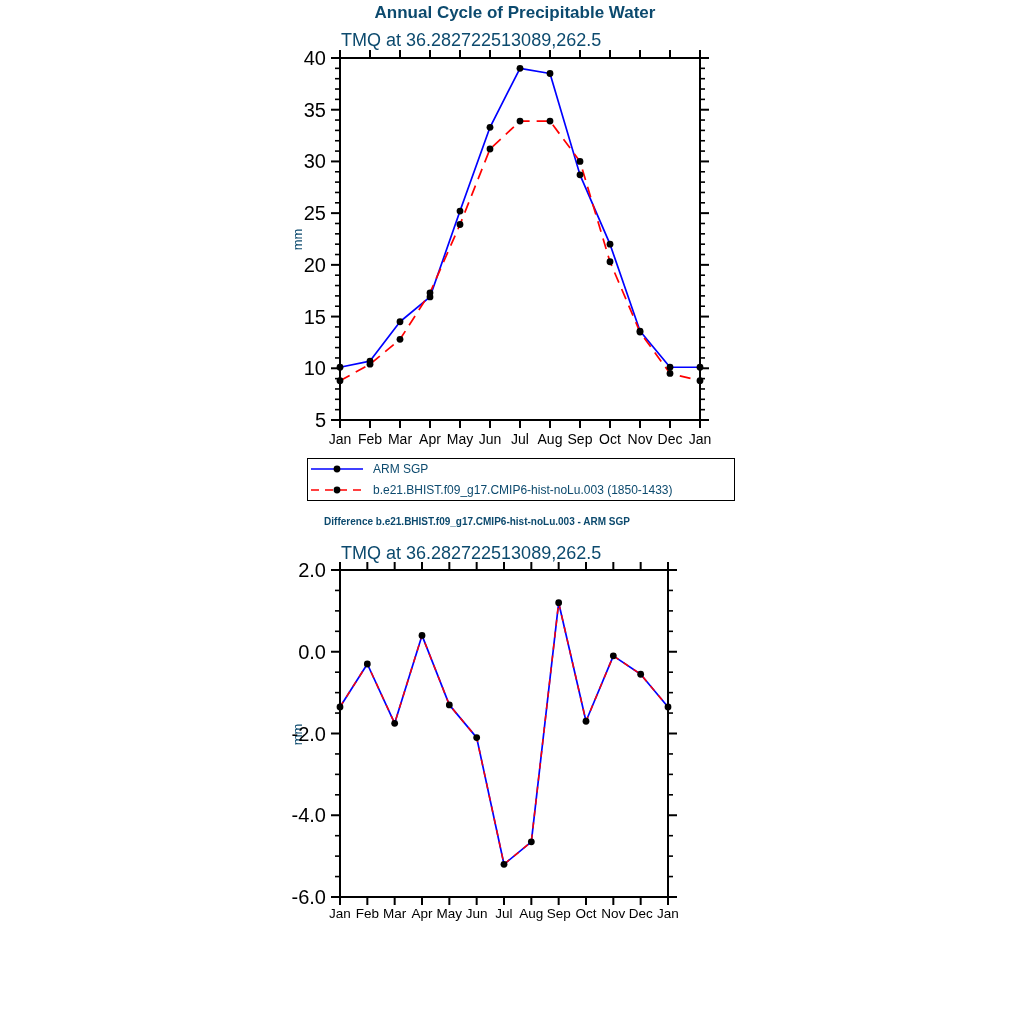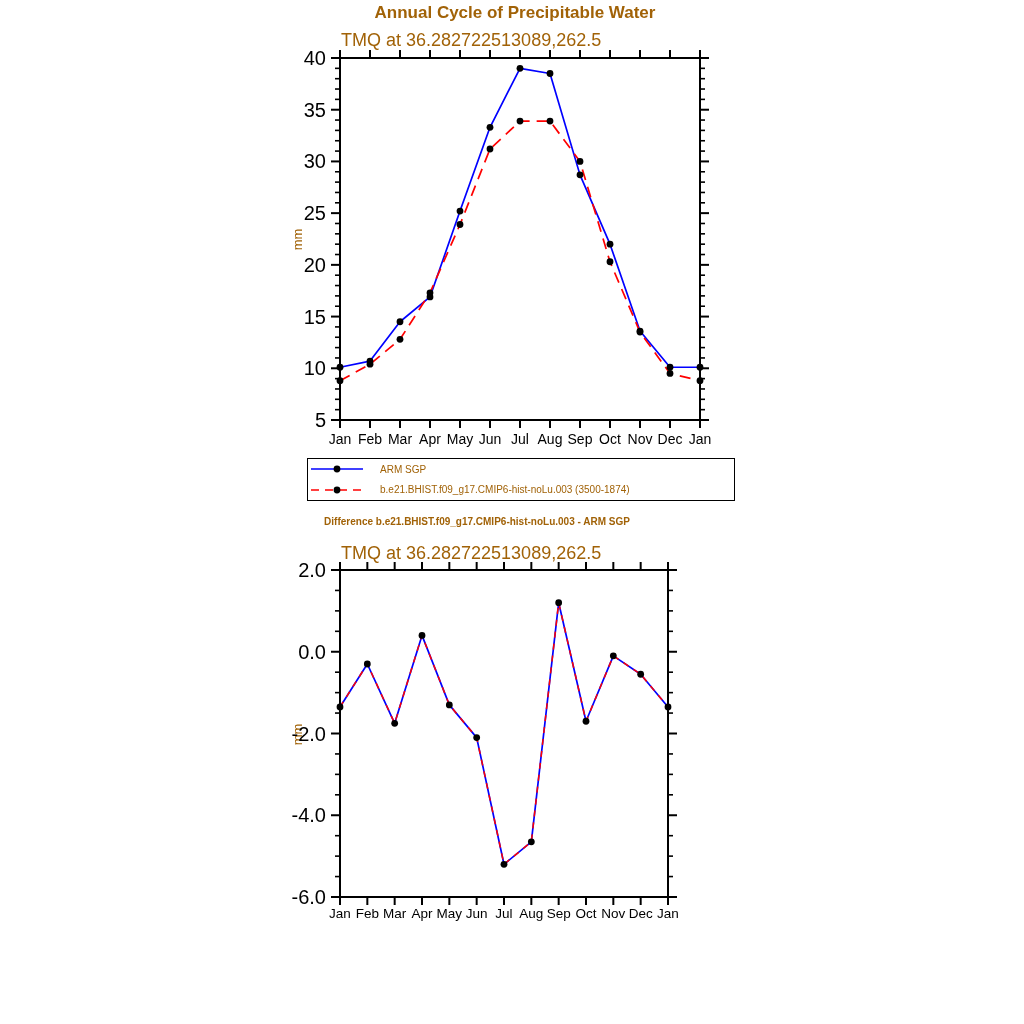--- a/index.html
+++ b/index.html
@@ -1,18 +1,18 @@
 <!DOCTYPE html>
 <html><head>
 <meta charset="utf-8">
 <style>
   html,body { margin:0; padding:0; background:#ffffff; }
   #canvas {
     position:relative; width:1024px; height:1024px; background:#ffffff;
-    font-family:"Liberation Sans","DejaVu Sans",sans-serif; color:#a16207;
+    font-family:"Liberation Sans","DejaVu Sans",sans-serif; color:#0c4a6e;
     overflow:hidden;
   }
   .chart-svg { position:absolute; left:0; top:0; width:1024px; height:1024px; pointer-events:none; }
   .chart-svg text { font-family:"Liberation Sans","DejaVu Sans",sans-serif; fill:#000000; }
   .title { position:absolute; font-weight:bold; text-align:center; white-space:nowrap; }
   .title-top { left:255px; top:3px; width:520px; font-size:17px; }
   .title-bottom { left:217px; top:516px; width:520px; font-size:10px; }
   .subtitle { position:absolute; font-size:18px; white-space:nowrap; }
   .subtitle-top { left:341px; top:30px; }
   .subtitle-bottom { left:341px; top:543px; }
@@ -20,21 +20,21 @@
   .ylab span { transform:rotate(-90deg); font-size:13px; }
   .ylab-top { left:283px; top:209px; }
   .ylab-bottom { left:283px; top:704px; }
   .legend {
     position:absolute; left:307px; top:458px; width:428px; height:43px;
     border:1px solid #000; background:#fff; box-sizing:border-box;
     display:flex; flex-direction:column; justify-content:center; padding-left:2px;
   }
   .legend-row { display:flex; align-items:center; height:21px; }
   .legend-row svg { flex:0 0 auto; }
-  .legend-row span { font-size:10px; white-space:nowrap; margin-left:16px; }
+  .legend-row span { font-size:12px; white-space:nowrap; margin-left:9px; }
 </style>
 </head>
 <body>
 
 <div id="canvas">
 
   <div class="title title-top">Annual Cycle of Precipitable Water</div>
   <div class="subtitle subtitle-top">TMQ at 36.282722513089,262.5</div>
   <div class="ylab ylab-top">
     <span>mm</span>
@@ -216,21 +216,21 @@
           <line x1="1" y1="10" x2="53" y2="10" stroke="#0000ff" stroke-width="1.7"></line>
           <circle cx="27" cy="10" r="3.4" fill="#000000"></circle>
         </svg>
       <span>ARM SGP</span>
     </div>
     <div class="legend-row">
       <svg id="legend-sample-1" width="54" height="20">
           <line x1="1" y1="10" x2="53" y2="10" stroke="#ff0000" stroke-width="1.7" stroke-dasharray="8,6"></line>
           <circle cx="27" cy="10" r="3.4" fill="#000000"></circle>
         </svg>
-      <span>b.e21.BHIST.f09_g17.CMIP6-hist-noLu.003 (3500-1874)</span>
+      <span>b.e21.BHIST.f09_g17.CMIP6-hist-noLu.003 (1850-1433)</span>
     </div>
   </div>
 
   <div class="title title-bottom">Difference b.e21.BHIST.f09_g17.CMIP6-hist-noLu.003 - ARM SGP</div>
   <div class="subtitle subtitle-bottom">TMQ at 36.282722513089,262.5</div>
   <div class="ylab ylab-bottom">
     <span>mm</span>
   </div>
   <svg id="chart-bottom" class="chart-svg" viewBox="0 0 1024 1024">
       <g>

